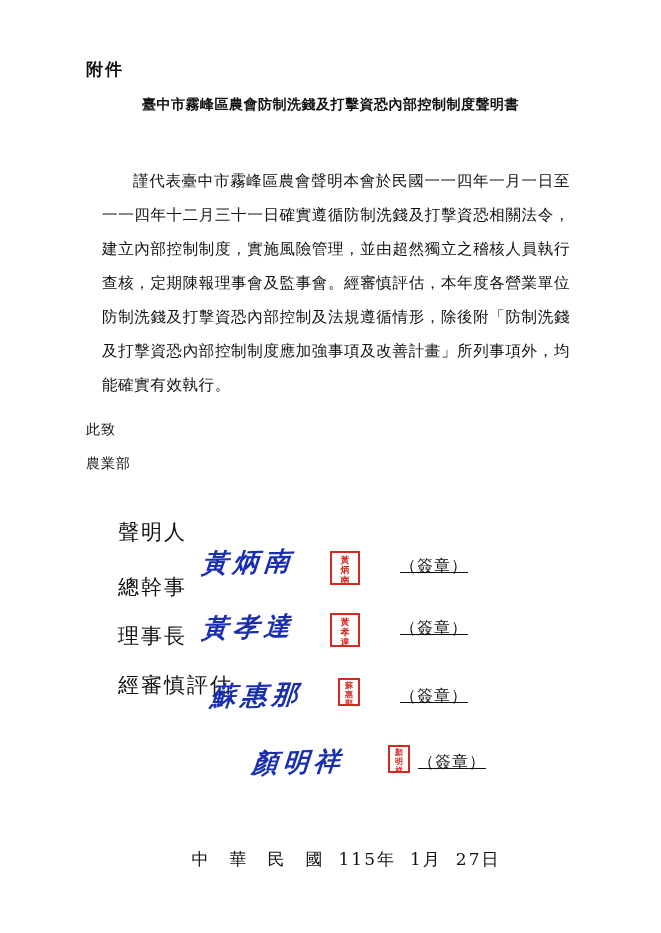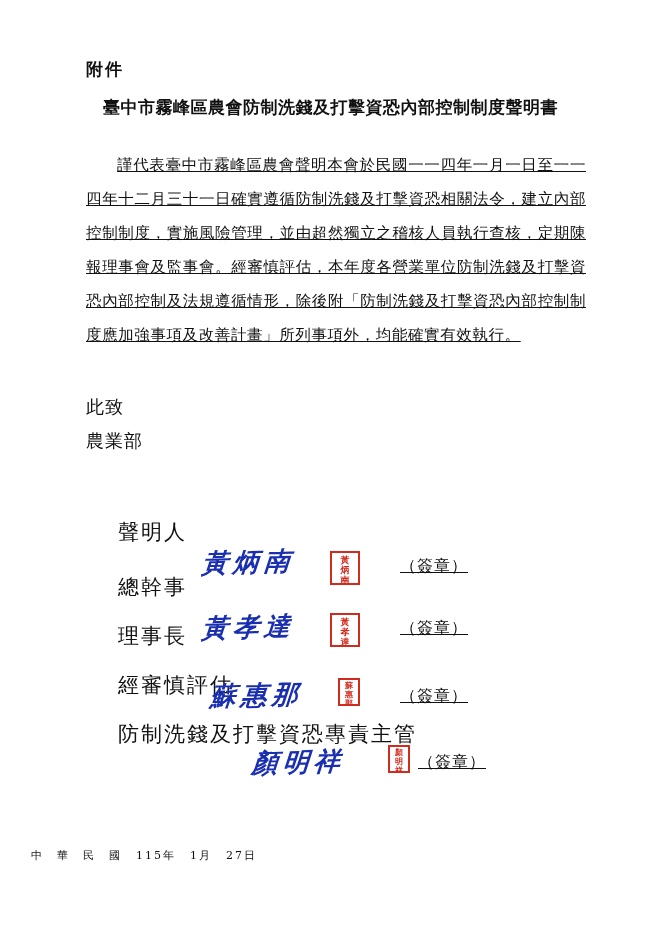--- a/index.html
+++ b/index.html
@@ -31,49 +31,48 @@
     letter-spacing: 2px;
     font-weight: 700;
   }
 
   .doc-title {
     position: absolute;
     left: 0;
     right: 0;
     top: 96px;
     text-align: center;
-    font-size: 17px;
+    font-size: 14px;
     font-weight: 700;
     letter-spacing: 0.5px;
   }
 
   .body-text {
     position: absolute;
     left: 86px;
     top: 148px;
     width: 500px;
     font-size: 15.5px;
     line-height: 34px;
     text-align: justify;
     text-justify: inter-ideograph;
     letter-spacing: 0.6px;
   }
   .body-text p {
-    margin: 0;
-    text-decoration: underline;
+    margin: 16px;
   }
   .indent2 {
     text-indent: 2em;
   }
 
   .to-block {
     position: absolute;
     left: 86px;
-    top: 390px;
-    font-size: 18px;
+    top: 412px;
+    font-size: 14px;
     line-height: 34px;
     letter-spacing: 1px;
   }
   .to-block div { white-space: nowrap; }
 
   .sign-section {
     position: absolute;
     left: 118px;
     top: 518px;
     width: 470px;
@@ -157,21 +156,22 @@
   .sig-slot-1 { left: 200px; top: 545px; }
   .sig-slot-2 { left: 200px; top: 610px; }
   .sig-slot-3 { left: 208px; top: 678px; }
   .sig-slot-4 { left: 250px; top: 745px; }
 
   .date-line {
     position: absolute;
     left: 0;
     right: 0;
     top: 848px;
-    font-size: 11px;
+    text-align: center;
+    font-size: 17px;
     letter-spacing: 2px;
     margin-left: 31px;
   }
   .date-line .sp { display: inline-block; width: 14px; }
 </style>
 </head>
 <body>
 
 <div class="page">
 
@@ -196,23 +196,20 @@
     </div>
 
     <div class="sign-row row-chair">
       <span class="sign-label">理事長</span>
     </div>
 
     <div class="sign-row row-audit">
       <span class="sign-label">經審慎評估</span>
     </div>
 
-    <div class="sign-row row-aml">
-      <span class="sign-label">防制洗錢及打擊資恐專責主管</span>
-    </div>
   </div>
 
   <div class="slot sig-slot-1">
     <span class="sig-ink">黃炳南</span>
   </div>
   <div class="slot sig-slot-2">
     <span class="sig-ink">黃孝達</span>
   </div>
   <div class="slot sig-slot-3">
     <span class="sig-ink">蘇惠那</span>

